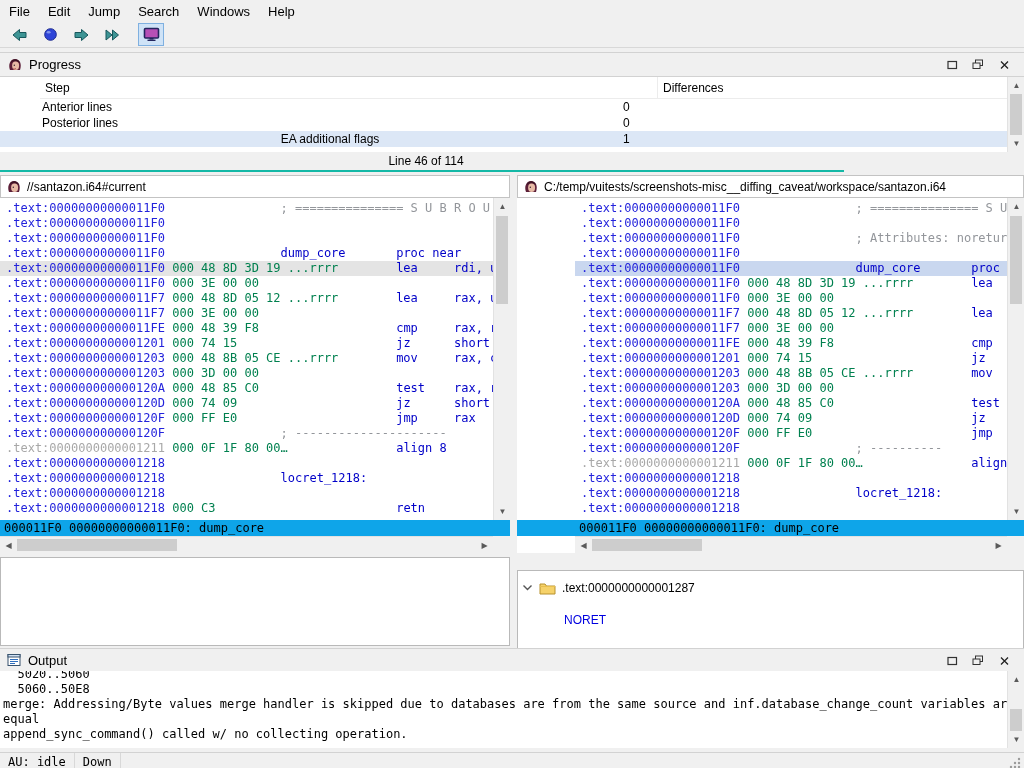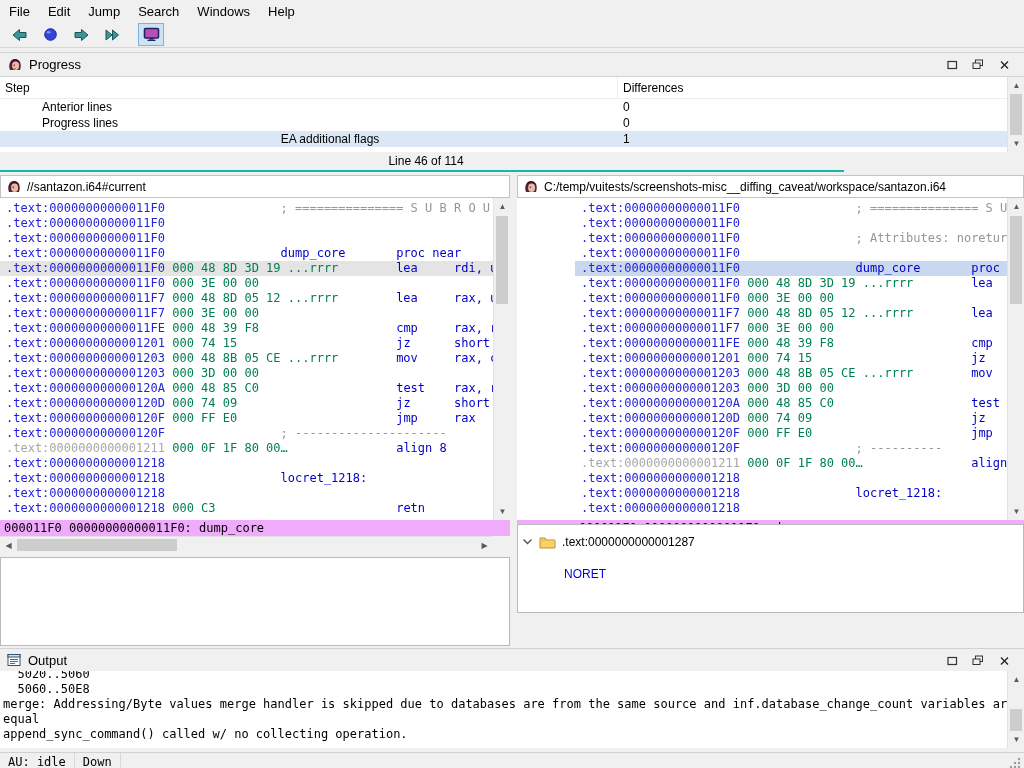--- a/index.html
+++ b/index.html
@@ -18,21 +18,21 @@
   
   .panel-title { position:absolute; width:1024px; height:25px; background:#f0f0f0;
                  border-top:1px solid #d2d2d2; border-bottom:1px solid #d2d2d2;
                  display:flex; align-items:center; padding:0 7px; }
   .panel-title .title-text { margin-left:6px; font-size:13px; }
   .win-btns { margin-left:auto; display:flex; gap:12px; margin-right:6px; align-items:center; }
   .wbtn { width:14px; height:12px; display:flex; align-items:center; justify-content:center; }
 
   
   #progress-table { position:absolute; left:0; top:77px; width:1007px; height:75px; background:#fff; overflow:hidden; }
-  .pt-header { display:flex; height:22px; line-height:22px; border-bottom:1px solid #ececec; }
+  .pt-header { display:flex; height:22px; line-height:22px; border-bottom:1px solid #ececec;margin-left:40px; }
   .pt-col-step { width:618px; padding-left:5px; border-right:1px solid #ececec; }
   .pt-col-diff { flex:1; padding-left:5px; }
   .pt-row { display:flex; height:16px; line-height:16px; }
   .pt-row .step { width:618px; padding-left:42px; overflow:hidden; }
   .pt-row .diff { padding-left:5px; }
   .pt-row.selected { background:var(--c-row-selected,#dce7f6); }
   .pt-row.bold { font-weight:normal;text-align:center; }
   #line-bar { position:absolute; left:0; top:152px; width:844px; height:20px; background:#f0f0f0;
               border-bottom:2px solid #14b8a6; line-height:19px; padding-left:8px;text-align:center; }
 
@@ -49,21 +49,21 @@
   .asm-line { height:15px; line-height:15px; white-space:pre; padding-left:6px; }
   .hl-gray { background:var(--c-hl-left,#e4e4e4); }
   .hl-blue { background:var(--c-hl-right,#c9d7ef); }
   .seg-addr      { color:var(--c-addr,#2323dc); }
   .seg-addr-gray { color:var(--c-addr-gray,#a8a8a8); }
   .seg-bytes     { color:var(--c-bytes,#00804f); }
   .seg-code      { color:var(--c-code,#0000c8); }
   .seg-cmt       { color:var(--c-comment,#93969b); }
   .seg-plain     { color:#000; }
   #splitter { position:absolute; left:510px; top:175px; width:7px; height:378px; background:#f0f0f0; }
-  .pane-status { position:absolute; height:16px; background:#f0abfc; font-family:"DejaVu Sans Mono",monospace;
+  .pane-status { position:absolute; height:16px; background:#0ea5e9; font-family:"DejaVu Sans Mono",monospace;
                  font-size:12px; line-height:16px; }
   #left-status  { left:0;    top:520px; width:510px; padding-left:4px; }
   #right-status { left:517px; top:520px; width:507px; padding-left:62px; }
 
   
   .vscroll { position:absolute; width:17px; background:#f0f0f0; border-left:1px solid #e2e2e2; }
   .hscroll { position:absolute; height:17px; background:#f0f0f0; border-top:1px solid #e2e2e2; }
   .sc-arr { position:absolute; width:17px; height:17px; display:flex; align-items:center; justify-content:center;
             font-size:8px; color:#5a5a5a; }
   .sc-arr.up { top:0; left:0; } .sc-arr.down { bottom:0; left:0; }
@@ -77,21 +77,21 @@
   #left-hscroll   { left:0;     top:536px; width:493px; }
   #right-hscroll  { left:575px; top:536px; width:432px; }
   .sc-corner { position:absolute; width:17px; height:17px; background:#f0f0f0; }
   #corner-left  { left:493px;  top:536px; }
   #corner-right { left:1007px; top:536px; }
   #right-hgap { position:absolute; left:517px; top:536px; width:58px; height:17px; background:#fff; }
 
   
   .box { position:absolute; background:#fff; border:1px solid #b9b9b9; }
   #left-box  { left:0;    top:557px; width:510px; height:89px; }
-  #right-box { left:517px; top:524px; width:507px; height:89px; }
+  #right-box { left:517px; top:570px; width:507px; height:89px; }
   .tree-row { display:flex; align-items:center; gap:6px; margin-top:8px; margin-left:4px; height:18px; }
   .tree-node-label { font-size:12px; }
   .tree-child { margin-left:46px; margin-top:16px; color:var(--c-noret,#0000e0); font-size:12px; }
 
   
   #output-title { top:648px; }
   #output-body { position:absolute; left:0; top:671px; width:1007px; height:77px; background:#fff;
                  overflow:hidden; font-family:"DejaVu Sans Mono",monospace; font-size:12px; padding-left:3px; }
   #output-lines { margin-top:-4px; }
   .out-line { height:15px; line-height:15px; white-space:pre; }
@@ -182,21 +182,21 @@
     <div class="pt-header">
       <span class="pt-col-step">Step</span>
       <span class="pt-col-diff">Differences</span>
     </div>
     <div>
         <div class="pt-row">
           <span class="step">Anterior lines</span>
           <span class="diff">0</span>
         </div>
         <div class="pt-row">
-          <span class="step">Progress lines</span>
+          <span class="step">Posterior lines</span>
           <span class="diff">0</span>
         </div>
         <div class="pt-row selected bold">
           <span class="step">EA additional flags</span>
           <span class="diff">1</span>
         </div>
       </div>
   </div>
   <div class="vscroll" id="table-vscroll">
     <div class="sc-arr up">▲</div>

